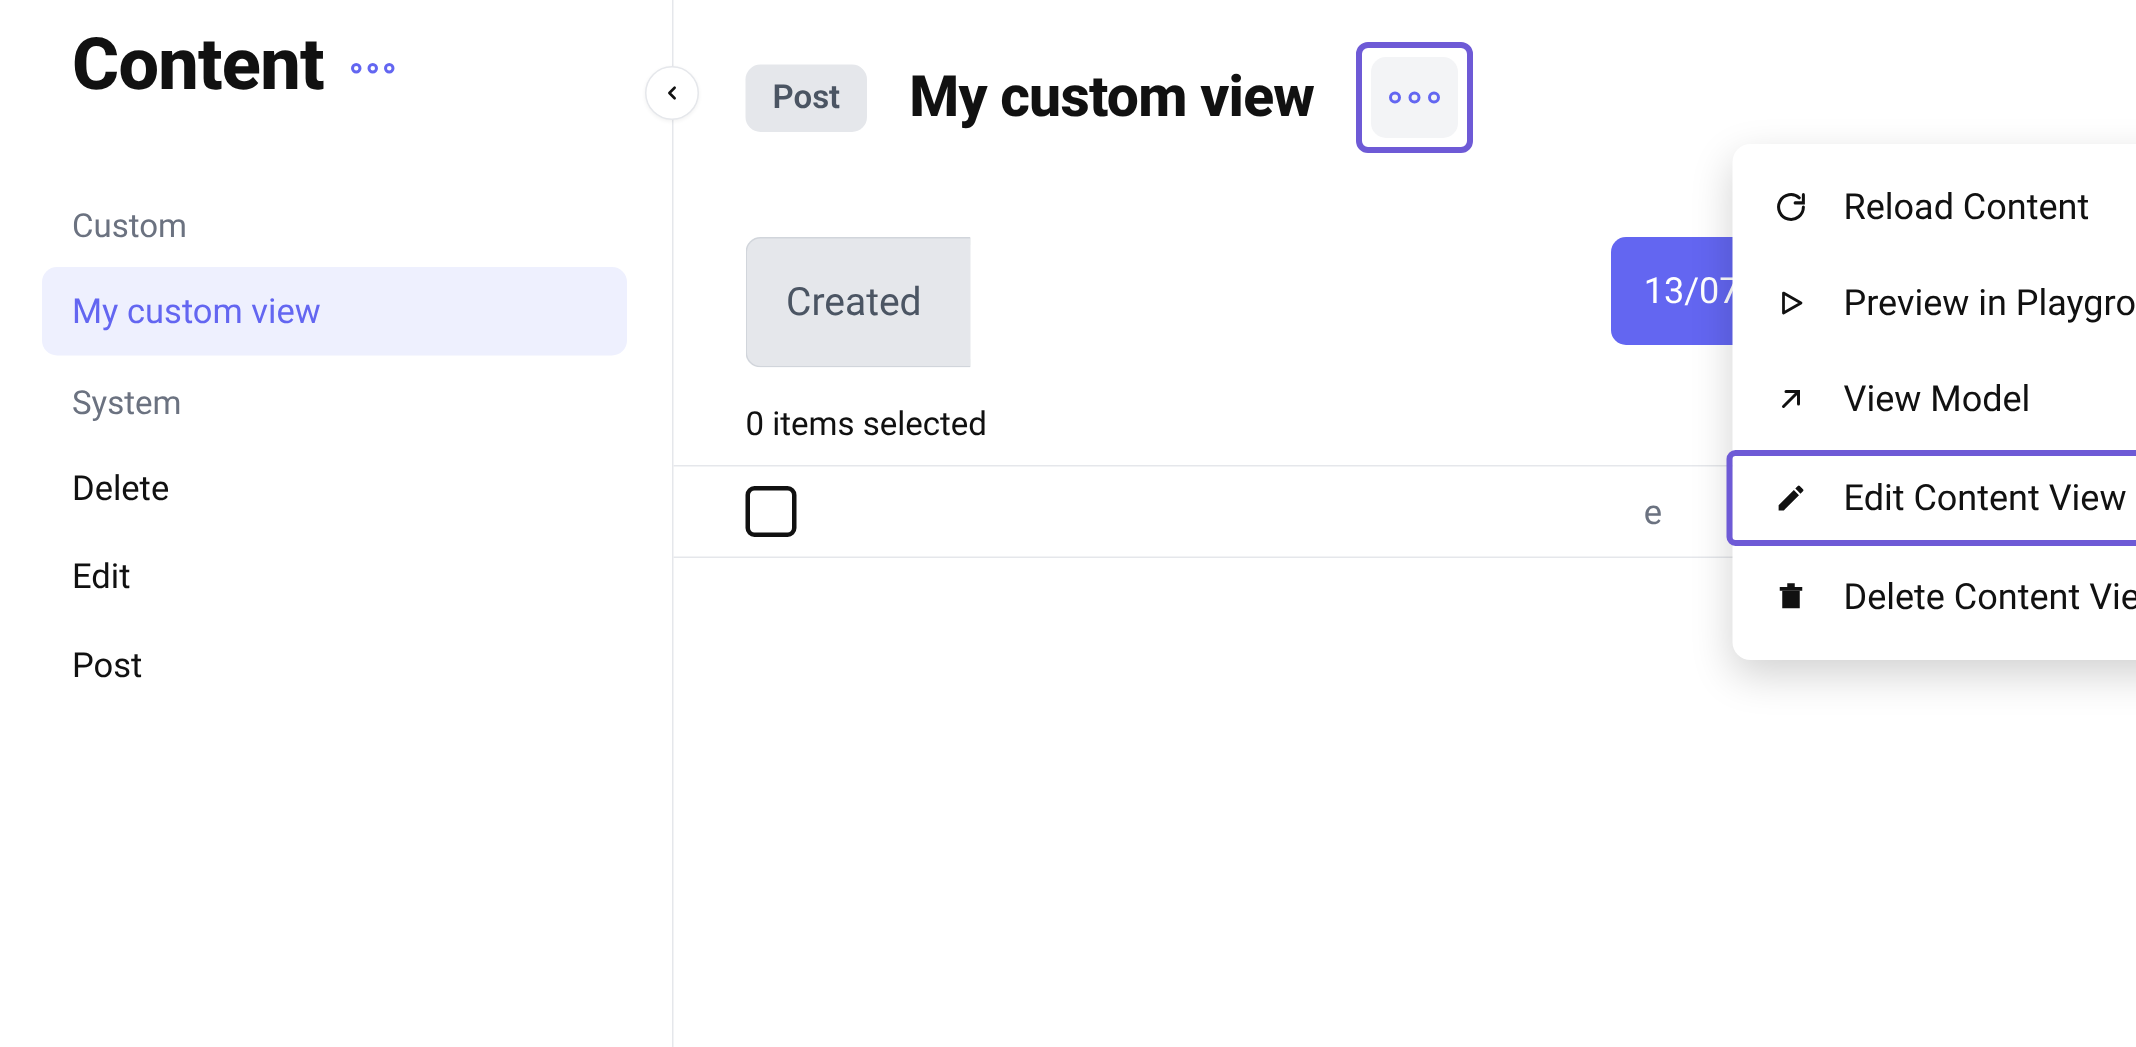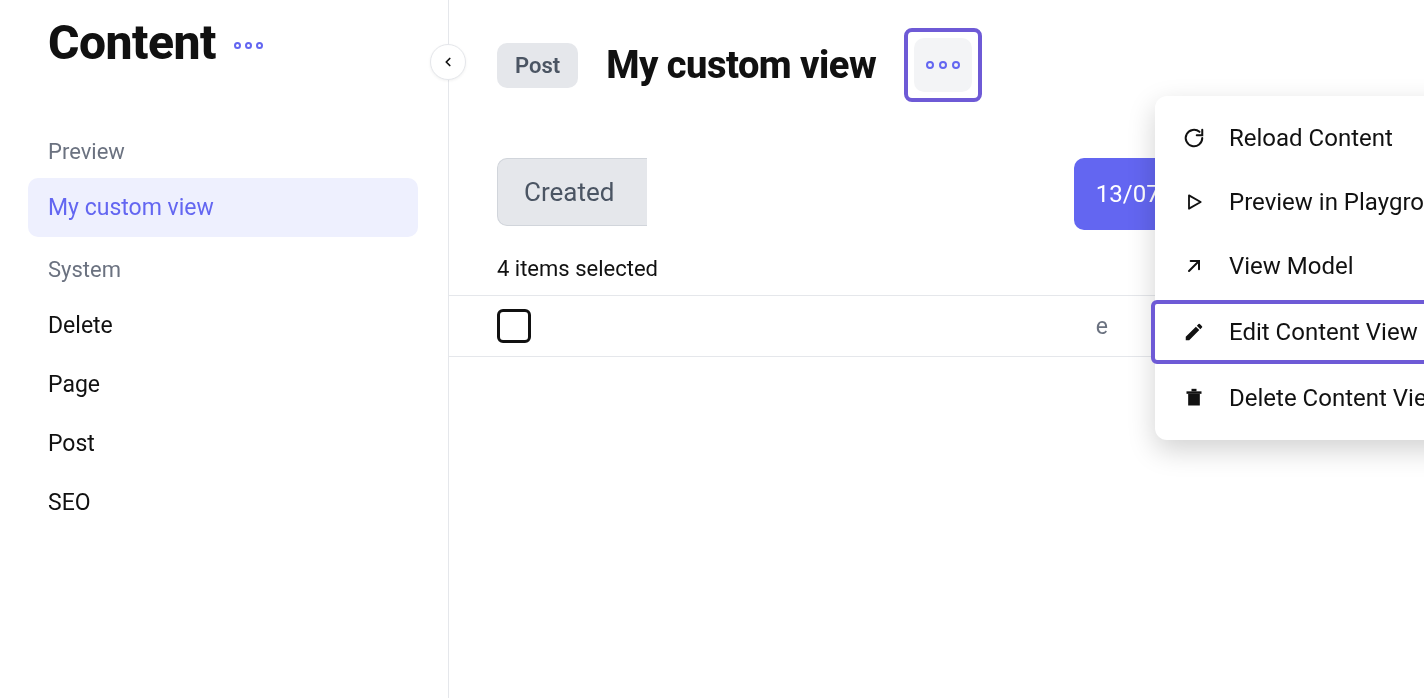--- a/index.html
+++ b/index.html
@@ -50,21 +50,21 @@
   .more-btn {
     width: 58px; height: 54px; background: #f3f4f6; border-radius: 10px;
     display: flex; align-items: center; justify-content: center; cursor: pointer;
   }
   .more-dots { display: flex; gap: 5px; }
   .more-dots .d { width: 8px; height: 8px; border: 2px solid #6366F1; border-radius: 50%; }
 
   .filter-bar { margin: 56px 48px 0 48px; display: flex; align-items: stretch; }
   .filter-left {
     background: #e5e7eb; border: 1px solid #d1d5db; border-right: none;
-    border-radius: 10px 0 0 10px; height: 68px; display: flex; align-items: center;
+    border-radius: 10px 0 0 10px; height: 87px; display: flex; align-items: center;
     font-size: 26px; color: #4b5563; padding: 0 26px; flex: 0 0 auto;
     width: 150px; overflow: hidden; white-space: nowrap;
   }
   .filter-mid { flex: 1; }
   .filter-right {
     background: #6366F1; color: #fff; height: 72px; border-radius: 10px;
     display: flex; align-items: center; gap: 30px; padding: 0 22px; font-size: 24px;
     margin-left: 10px;
   }
   .filter-right svg { margin-left: auto; }
@@ -100,28 +100,27 @@
   <aside class="sidebar">
     <div class="sidebar-title-row">
       <h1 class="sidebar-title">Content</h1>
       <span class="sidebar-title-dots">
         <span class="dot"></span>
           <span class="dot"></span>
           <span class="dot"></span>
       </span>
     </div>
 
-    <div class="section-label">Preview</div>
+    <div class="section-label">Custom</div>
     <div class="nav-item active">My custom view</div>
 
     <div class="section-label sys">System</div>
     <div class="nav-item">Delete</div>
-    <div class="nav-item">Page</div>
+    <div class="nav-item">Edit</div>
     <div class="nav-item">Post</div>
-    <div class="nav-item">SEO</div>
 
     <div class="collapse-btn">
       <svg width="14" height="14" viewBox="0 0 24 24" fill="none" stroke="#111" stroke-width="3" stroke-linecap="round" stroke-linejoin="round">
           <polyline points="15 18 9 12 15 6"></polyline>
         </svg>
     </div>
   </aside>
 
   <main class="main">
     <div class="header">
@@ -148,21 +147,21 @@
             <rect x="3" y="5" width="18" height="5" fill="#6366F1"></rect>
             <line x1="7" y1="2" x2="7" y2="6" stroke="#fff"></line>
             <line x1="17" y1="2" x2="17" y2="6" stroke="#fff"></line>
             <circle cx="8" cy="15" r="1.2" fill="#6366F1"></circle>
             <circle cx="12" cy="15" r="1.2" fill="#6366F1"></circle>
             <circle cx="16" cy="15" r="1.2" fill="#6366F1"></circle>
           </svg>
       </div>
     </div>
 
-    <div class="status-row">4 items selected</div>
+    <div class="status-row">0 items selected</div>
 
     <div class="table-head">
       <div class="th-check"></div>
       <div class="th-spacer"></div>
       <div class="th-col" style="margin-right:140px;">e</div>
       <div class="th-col" style="width:110px;">Slug</div>
     </div>
 
     <div class="dropdown">
       <div class="menu-item">

